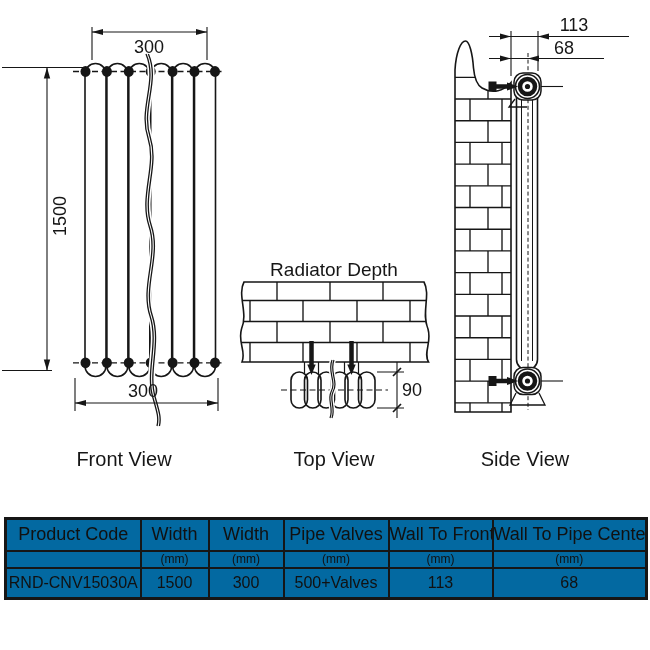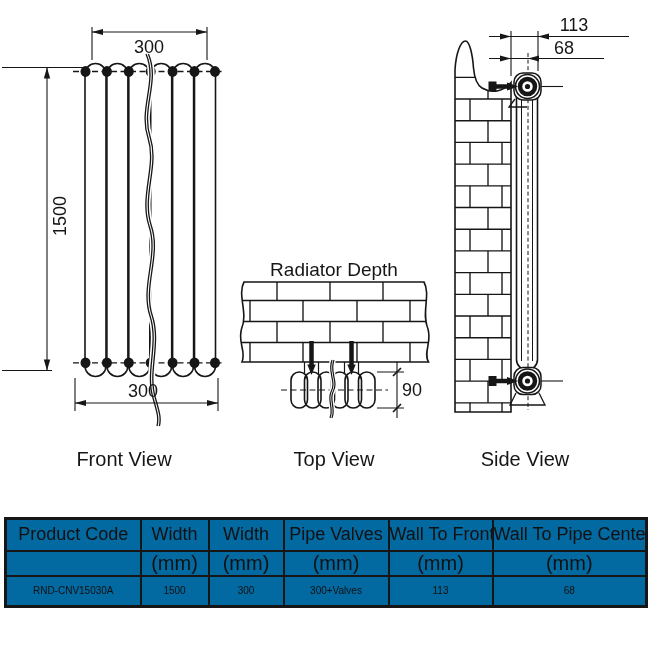--- a/index.html
+++ b/index.html
@@ -8,22 +8,22 @@
   .page svg{position:absolute;left:0;top:0;}
   .dim-text{font-size:18px;fill:#161616;}
   .view-label{font-size:20px;fill:#161616;}
   .heading-text{font-size:19px;fill:#161616;}
   table.spec{position:absolute;left:4px;top:517px;width:641px;border-collapse:collapse;
              table-layout:fixed;background:#0369a1;}
   table.spec th,table.spec td{border:2px solid #161616;text-align:center;vertical-align:middle;
              padding:0;color:#111;font-weight:400;overflow:hidden;white-space:nowrap;}
   table.spec{border:3px solid #161616;}
   tr.hdr{height:32px;font-size:18px;}
-  tr.units{height:17px;font-size:20px;}
-  tr.vals{height:31px;font-size:10px;}
+  tr.units{height:17px;font-size:12px;}
+  tr.vals{height:31px;font-size:16px;}
 </style>
 </head>
 <body>
 
 <div class="page">
 
 <svg width="650" height="650" viewBox="0 0 650 650">
   <defs>
     <path id="waveF" d="M146,54 C158,82 138,108 148,138 C157,166 139,196 149,226 C159,256 140,286 150,316 C159,344 145,372 153,398 C157,412 159,418 157,426"></path>
     <path id="waveT" d="M332,360 C327,372 337,382 331,392 C327,400 334,408 330,418"></path>
@@ -230,20 +230,20 @@
     <td>(mm)</td>
     <td>(mm)</td>
     <td>(mm)</td>
     <td>(mm)</td>
     <td>(mm)</td>
   </tr>
   <tr class="vals">
     <td>RND-CNV15030A</td>
     <td>1500</td>
     <td>300</td>
-    <td>300+Valves</td>
+    <td>500+Valves</td>
     <td>113</td>
     <td>68</td>
   </tr>
 </tbody>
     </table>
 
 </div>
 
 </body></html>

